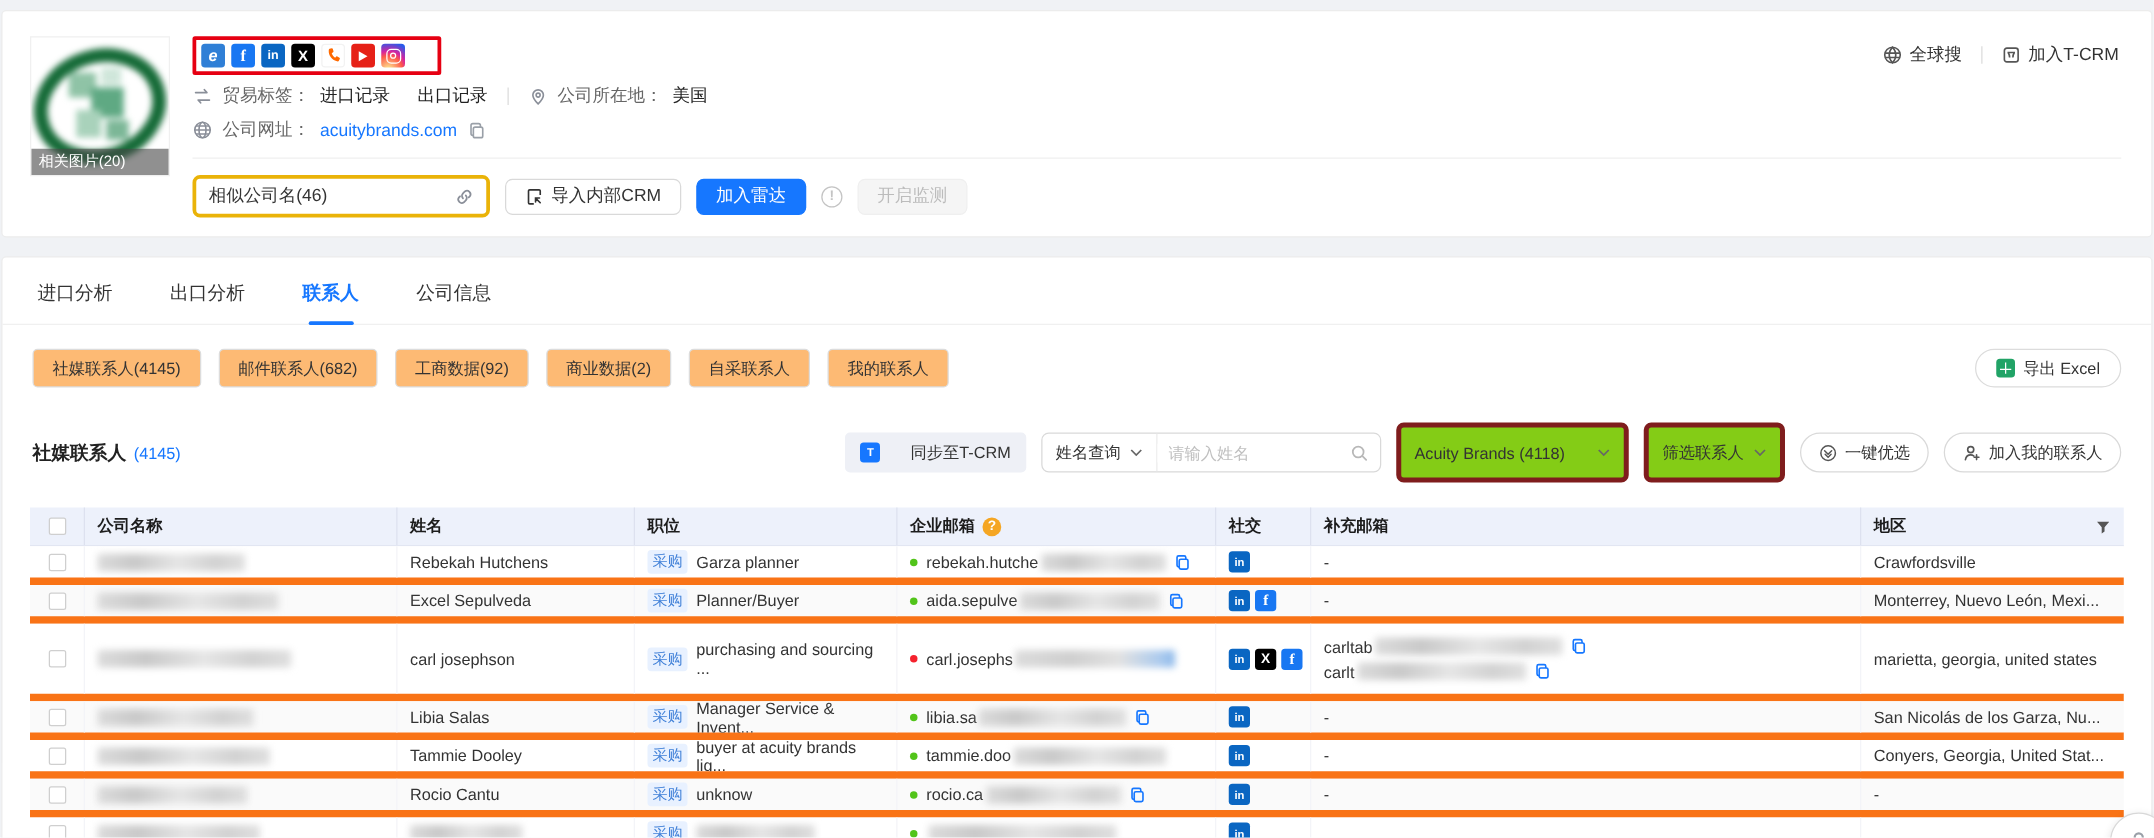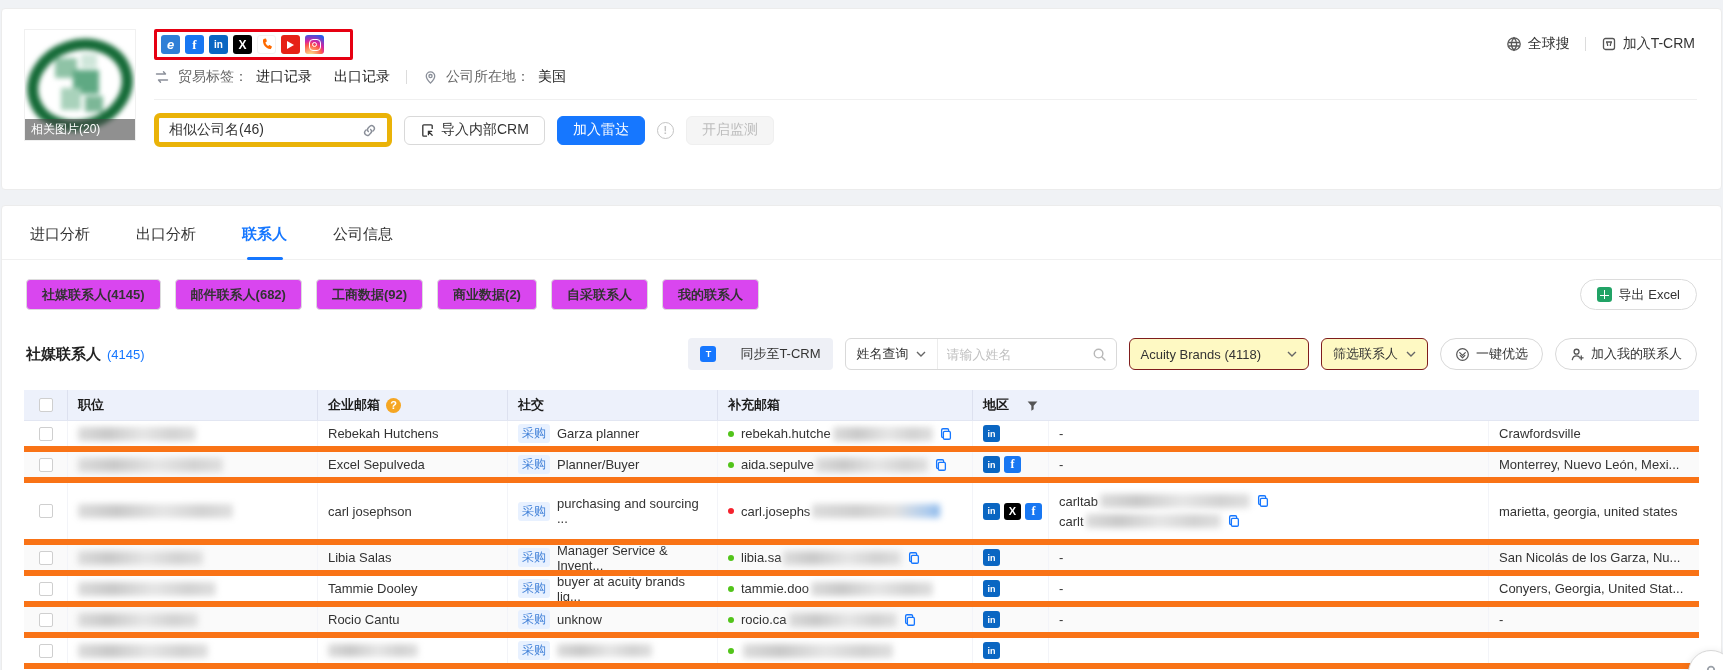--- a/index.html
+++ b/index.html
@@ -32,54 +32,54 @@
   .si-yt { background:#e62117; }
   .si-yt::after { content:""; width:0; height:0; border-left:7px solid #fff; border-top:4.5px solid transparent; border-bottom:4.5px solid transparent; }
   .si-ig { background:radial-gradient(circle at 30% 110%, #fdf497 0%, #fd5949 45%, #d6249f 60%, #285AEB 90%); }
   .si-ig .ig-frame { width:12px; height:12px; border:1.6px solid #fff; border-radius:4px; display:flex; align-items:center; justify-content:center; }
   .si-ig .ig-lens { width:5px; height:5px; border:1.4px solid #fff; border-radius:50%; }
   .meta-label { color:#666; font-size:14px; }
   .meta-val { color:#222; font-size:14px; }
   .gicon { color:#8a8f99; flex:none; display:flex; }
   .hc-divider { border-top:1px solid #f0f0f0; margin:13px 0 0; }
   .action-row { display:flex; align-items:center; gap:12px; margin-top:13px; }
-  .sim-box { width:238px; height:34px; border:5px solid #eab308; border-radius:6px; display:flex; align-items:center; justify-content:space-between; padding:0 10px; font-size:14px; color:#333; background:#fff; cursor:pointer; }
+  .sim-box { width:238px; height:34px; border:3px solid #eab308; border-radius:6px; display:flex; align-items:center; justify-content:space-between; padding:0 10px; font-size:14px; color:#333; background:#fff; cursor:pointer; }
   .btn { height:29px; border:1px solid #d9d9d9; border-radius:6px; background:#fff; display:flex; align-items:center; gap:6px; padding:0 15px; font-size:14px; color:#333; cursor:pointer; }
   .btn-primary { background:#1677ff; border-color:#1677ff; color:#fff; }
   .btn-disabled { background:#f5f5f5; border-color:#efefef; color:#bcbcbc; }
   .info-circ { width:17px; height:17px; border:1.5px solid #c4c4c4; border-radius:50%; color:#c4c4c4; font-size:11px; font-weight:bold; display:flex; align-items:center; justify-content:center; }
   .hc-topright { position:absolute; top:26px; right:26px; display:flex; align-items:center; gap:15px; font-size:14px; color:#333; }
   .tr-item { display:flex; align-items:center; gap:6px; cursor:pointer; }
 
   
   .main-card { margin:15px 1px 0; min-height:600px; padding-bottom:4px; }
   .tabs { display:flex; gap:46px; padding:19px 28px 0; border-bottom:1px solid #f0f0f0; }
   .tab { font-size:15px; color:#333; padding-bottom:15px; position:relative; cursor:pointer; }
   .tab.active { color:#1677ff; font-weight:bold; }
   .tab.active::after { content:""; position:absolute; left:50%; transform:translateX(-50%); bottom:-1px; width:36px; height:3px; background:#1677ff; border-radius:2px; }
   .subtab-row { display:flex; align-items:center; gap:14px; margin:19px 24px 0; }
-  .subtab { height:31px; border:1px solid #dcdcdc; border-radius:4px; background:#d946ef; display:flex; align-items:center; padding:0 15px; font-size:13px; color:#333; cursor:pointer;font-weight:bold; }
+  .subtab { height:31px; border:1px solid #dcdcdc; border-radius:4px; background:#fdba74; display:flex; align-items:center; padding:0 15px; font-size:13px; color:#333; cursor:pointer; }
   .export-btn { margin-left:auto; height:31px; border:1px solid #dcdcdc; border-radius:16px; background:#fff; display:flex; align-items:center; gap:7px; padding:0 16px; font-size:13px; color:#333; cursor:pointer; }
   .xls-icon { width:15px; height:15px; background:#21a366; border-radius:3px; position:relative; }
   .xls-icon::after { content:""; position:absolute; inset:3px; background:
       linear-gradient(#fff,#fff) 0 4.5px/9px 1px no-repeat,
       linear-gradient(#fff,#fff) 4px 0/1px 9px no-repeat; }
   .toolbar { display:flex; align-items:center; margin:28px 24px 0; }
   .section-title { font-size:15px; font-weight:bold; color:#222; }
   .section-count { color:#1677ff; font-size:13px; margin-left:6px; }
   .tb-right { margin-left:auto; display:flex; align-items:center; gap:12px; }
   .sync-btn { background:#eef0f6; border-radius:4px; height:32px; display:flex; align-items:center; gap:24px; padding:0 12px; font-size:13px; color:#333; cursor:pointer; }
   .tcrm-ic { width:16px; height:16px; background:#1677ff; border-radius:3px; color:#fff; font-size:9px; font-weight:bold; display:flex; align-items:center; justify-content:center; }
   .tcrm-ic::after { content:"T"; }
   .nq-group { height:32px; border:1px solid #d9d9d9; border-radius:6px; display:flex; align-items:center; background:#fff; }
   .nq-label { display:flex; align-items:center; gap:7px; padding:0 11px; font-size:13px; color:#333; border-right:1px solid #ececec; height:100%; cursor:pointer; }
   .nq-input { border:none; outline:none; width:152px; padding:0 9px; font-size:13px; color:#333; font-family:inherit; }
   .nq-input::placeholder { color:#c0c0c0; }
   .nq-search { padding:0 9px 0 2px; display:flex; }
-  .sel-box { height:32px; border:1px solid #7f1d1d; border-radius:6px; display:flex; align-items:center; gap:26px; padding:0 11px; font-size:13px; color:#333; background:#fef9c3; cursor:pointer; }
+  .sel-box { height:48px; border:4px solid #7f1d1d; border-radius:6px; display:flex; align-items:center; gap:26px; padding:0 11px; font-size:13px; color:#333; background:#84cc16; cursor:pointer; }
   .pill { height:32px; border:1px solid #d9d9d9; border-radius:16px; display:flex; align-items:center; gap:6px; padding:0 14px; font-size:13px; color:#333; background:#fff; cursor:pointer; }
   .chev { display:flex; }
 
   
   .tablewrap { margin:20px 22px 0; }
   .trow { display:grid; grid-template-columns:44px 250px 190px 210px 255px 76px 440px minmax(0,1fr); align-items:center; border-bottom:6px solid #f97316; background:#fff; }
   .trow > div { padding:0 10px; height:100%; display:flex; align-items:center; border-right:1px solid #f3f4f8; overflow:hidden; }
   .trow > div:last-child { border-right:none; }
   .thead { background:#edf1fb; height:35px; font-weight:bold; color:#1c1c1c; border-bottom:1px solid #e2e6f2; }
   .thead > div { border-right:1px solid #dde1ef; }
@@ -155,20 +155,33 @@
       <span class="meta-val">出口记录</span>
       <span class="vdiv" style="margin:0 8px;"></span>
       <svg class="gicon" width="15" height="15" viewBox="0 0 16 16" fill="none" stroke="#8a8f99" stroke-width="1.4">
           <path d="M8 14s4.5-4.2 4.5-7.5a4.5 4.5 0 1 0-9 0C3.5 9.8 8 14 8 14z"></path>
           <circle cx="8" cy="6.5" r="1.7"></circle>
         </svg>
       <span class="meta-label">公司所在地：</span>
       <span class="meta-val">美国</span>
     </div>
 
+    <div class="hc-row">
+      <svg class="gicon" width="16" height="16" viewBox="0 0 16 16" fill="none" stroke="#8a8f99" stroke-width="1.3">
+          <circle cx="8" cy="8" r="6.2"></circle>
+          <ellipse cx="8" cy="8" rx="2.8" ry="6.2"></ellipse>
+          <path d="M2 8h12M2.8 4.8h10.4M2.8 11.2h10.4"></path>
+        </svg>
+      <span class="meta-label">公司网址：</span>
+      <a class="link-blue" style="font-size:14px; text-decoration:none;">acuitybrands.com</a>
+      <svg class="gicon" width="15" height="15" viewBox="0 0 16 16" fill="none" stroke="#9aa0a8" stroke-width="1.4">
+          <rect x="5" y="5" width="8" height="9" rx="1.5"></rect>
+          <path d="M11 5V3.5A1.5 1.5 0 0 0 9.5 2H4.5A1.5 1.5 0 0 0 3 3.5v7A1.5 1.5 0 0 0 4.5 12H5"></path>
+        </svg>
+    </div>
 
     <div class="hc-divider"></div>
 
     <div class="action-row">
       <span class="sim-box">
         <span>相似公司名(46)</span>
         <svg width="15" height="15" viewBox="0 0 16 16" fill="none" stroke="#8a8f99" stroke-width="1.5">
             <path d="M6.8 9.2a3 3 0 0 1 0-4.2l1.6-1.6a3 3 0 0 1 4.2 4.2l-.9.9M9.2 6.8a3 3 0 0 1 0 4.2l-1.6 1.6a3 3 0 0 1-4.2-4.2l.9-.9" stroke-linecap="round"></path>
           </svg>
       </span>
@@ -280,20 +293,22 @@
         <span>加入我的联系人</span>
       </span>
     </div>
   </div>
 
   <div class="tablewrap">
     <div class="trow thead">
       <div>
           <span class="cb"></span>
         </div>
+      <div>公司名称</div>
+      <div>姓名</div>
       <div>职位</div>
       <div>
           <span>企业邮箱</span>
           <span class="qbadge"></span>
         </div>
       <div>社交</div>
       <div>补充邮箱</div>
       <div class="hdr-region">
         <span>地区</span>
         <svg width="13" height="13" viewBox="0 0 16 16" fill="#555">

